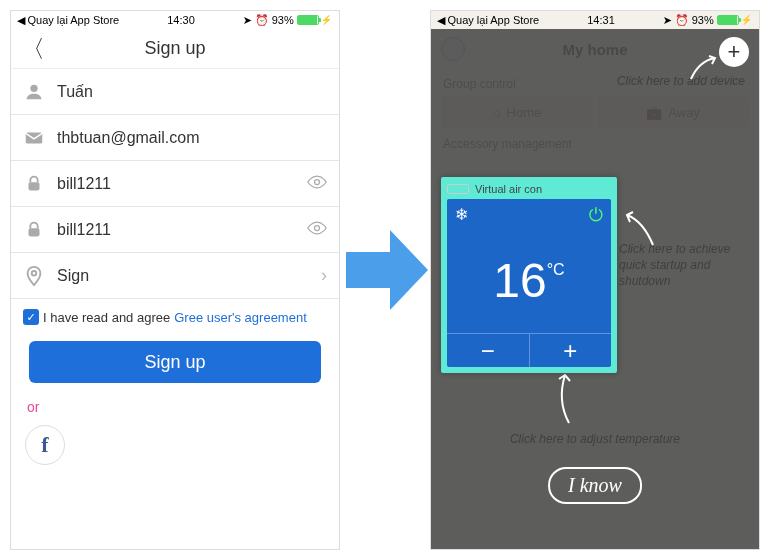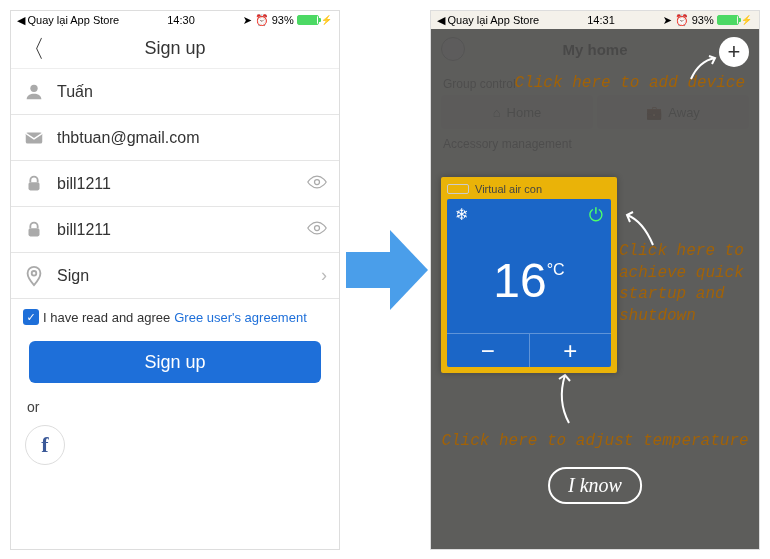--- a/index.html
+++ b/index.html
@@ -20,48 +20,48 @@
   .row{height:46px;display:flex;align-items:center;padding:0 12px;border-bottom:1px solid #e5e5e5;gap:12px;position:relative}
   .row .icn{width:22px;height:22px;display:flex;align-items:center;justify-content:center;color:#888}
   .row .val{font-size:16px;color:#333;flex:1}
   .row .eye{color:#999}
   .row .chev{color:#bbb;font-size:18px}
   .agree{padding:10px 12px;font-size:13px;display:flex;align-items:center;gap:4px}
   .agree .cb{width:16px;height:16px;background:#1e6fd9;border-radius:3px;display:flex;align-items:center;justify-content:center;color:#fff;font-size:11px}
   .agree .txt{color:#333}
   .agree .lnk{color:#1e6fd9}
   .signup-btn{margin:6px 18px;height:42px;background:#1e6fd9;color:#fff;border-radius:6px;display:flex;align-items:center;justify-content:center;font-size:18px}
-  .or{padding:10px 16px;color:#404040;font-size:14px}
+  .or{padding:10px 16px;color:#ec4899;font-size:14px}
   .fb{width:40px;height:40px;border:1px solid #ddd;border-radius:50%;margin-left:14px;display:flex;align-items:center;justify-content:center;color:#3b5998;font-size:22px;font-weight:bold;font-family:Georgia,serif}
   
   .arrow{position:absolute;left:346px;top:230px;width:82px;height:80px}
   .arrow .shaft{position:absolute;top:22px;left:0;width:50px;height:36px;background:#4a9eea}
   .arrow .head{position:absolute;top:0;left:44px;width:0;height:0;border-top:40px solid transparent;border-bottom:40px solid transparent;border-left:38px solid #4a9eea}
   
   .phone.right{background:#f4f1ea}
   .overlay{position:absolute;inset:0;top:18px;background:rgba(60,60,60,.82)}
   .r-nav{height:40px;display:flex;align-items:center;justify-content:center;position:relative}
   .r-nav .avatar{position:absolute;left:10px;width:24px;height:24px;border:1px solid #999;border-radius:50%;background:#eee}
   .r-nav .title{font-weight:bold;font-size:15px;color:#222}
   .add-btn{position:absolute;right:10px;top:26px;width:30px;height:30px;background:#fff;border-radius:50%;display:flex;align-items:center;justify-content:center;font-size:22px;color:#333;z-index:5}
   .section-lbl{padding:8px 12px 4px;font-size:12px;color:#555}
   .seg{display:flex;height:34px;margin:0 10px;gap:4px}
   .seg div{flex:1;background:#e8e5de;display:flex;align-items:center;justify-content:center;font-size:13px;color:#555;gap:6px;border-radius:3px}
-  .card{position:absolute;left:10px;top:166px;width:176px;background:#eab308;padding:6px;border-radius:2px;z-index:5;box-shadow:0 0 6px rgba(0,0,0,.3)}
+  .card{position:absolute;left:10px;top:166px;width:176px;background:#5eead4;padding:6px;border-radius:2px;z-index:5;box-shadow:0 0 6px rgba(0,0,0,.3)}
   .card .hd{display:flex;align-items:center;gap:6px;font-size:11px;color:#444;padding-bottom:4px}
   .card .hd .sw{width:22px;height:10px;border:1px solid #ccc;border-radius:2px}
   .tile{background:#1b66c7;height:168px;border-radius:2px;position:relative;color:#fff;overflow:hidden}
   .tile .flake{position:absolute;left:8px;top:6px;font-size:16px}
   .tile .pwr{position:absolute;right:8px;top:6px;color:#4cff6a;font-size:18px}
   .tile .temp{position:absolute;left:0;right:0;top:54px;text-align:center;font-size:48px;font-weight:400}
   .tile .temp .deg{font-size:16px;vertical-align:top;position:relative;top:8px}
   .tile .ctr{position:absolute;bottom:0;left:0;right:0;height:34px;display:flex;border-top:1px solid rgba(255,255,255,.3)}
   .tile .ctr div{flex:1;display:flex;align-items:center;justify-content:center;font-size:24px;border-right:1px solid rgba(255,255,255,.3)}
   .tile .ctr div:last-child{border-right:none}
-  .tip{position:absolute;color:#a16207;font-style:italic;font-size:16px;line-height:1.35;font-family:Liberation Mono, monospace}
+  .tip{position:absolute;color:#404040;font-style:italic;font-size:12px;line-height:1.35;font-family:Liberation Sans, sans-serif}
   .tip.t1{right:14px;top:62px}
   .tip.t2{right:10px;top:230px;width:130px;text-align:left}
   .tip.t3{left:0;right:0;top:420px;text-align:center}
   .iknow{position:absolute;left:50%;transform:translateX(-50%);top:456px;border:2px solid #fff;color:#fff;border-radius:18px;padding:5px 18px;font-style:italic;font-size:20px;font-family:"Comic Sans MS",cursive}
   .curve{position:absolute;stroke:#fff;fill:none;stroke-width:2}
   svg.icon{width:22px;height:22px}
   .dim{opacity:.55}
 </style>
 </head>
 <body>

